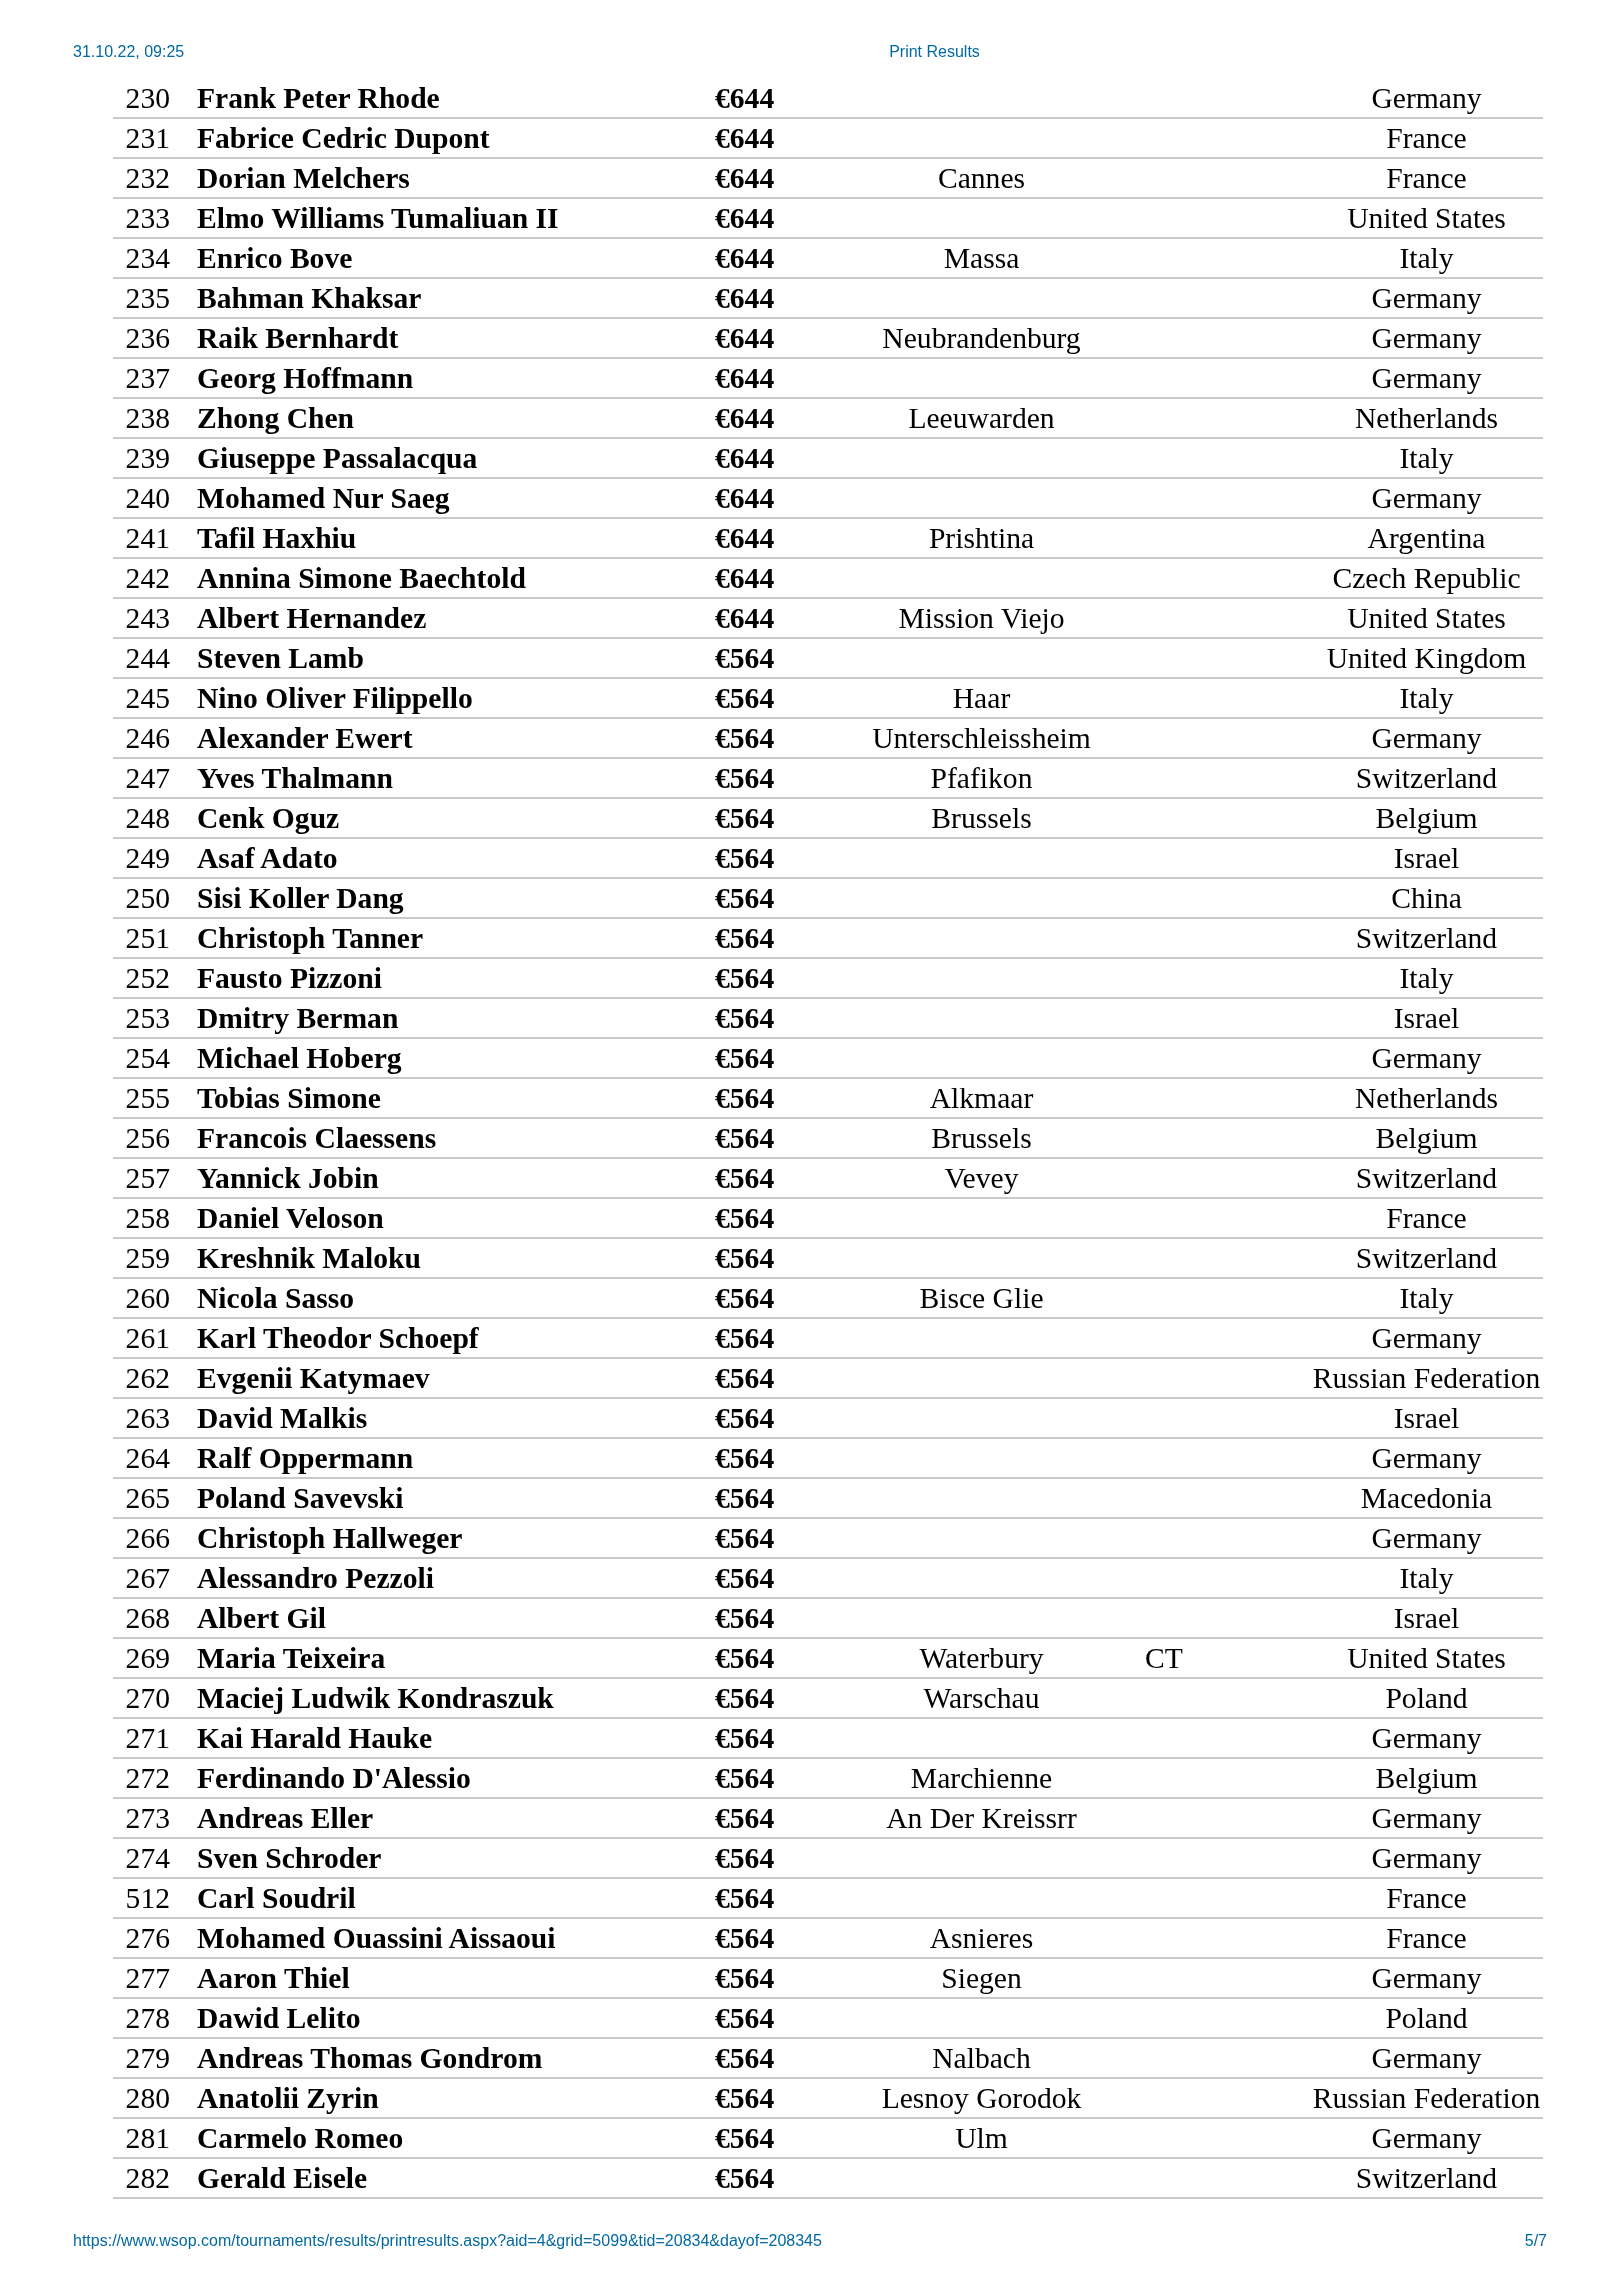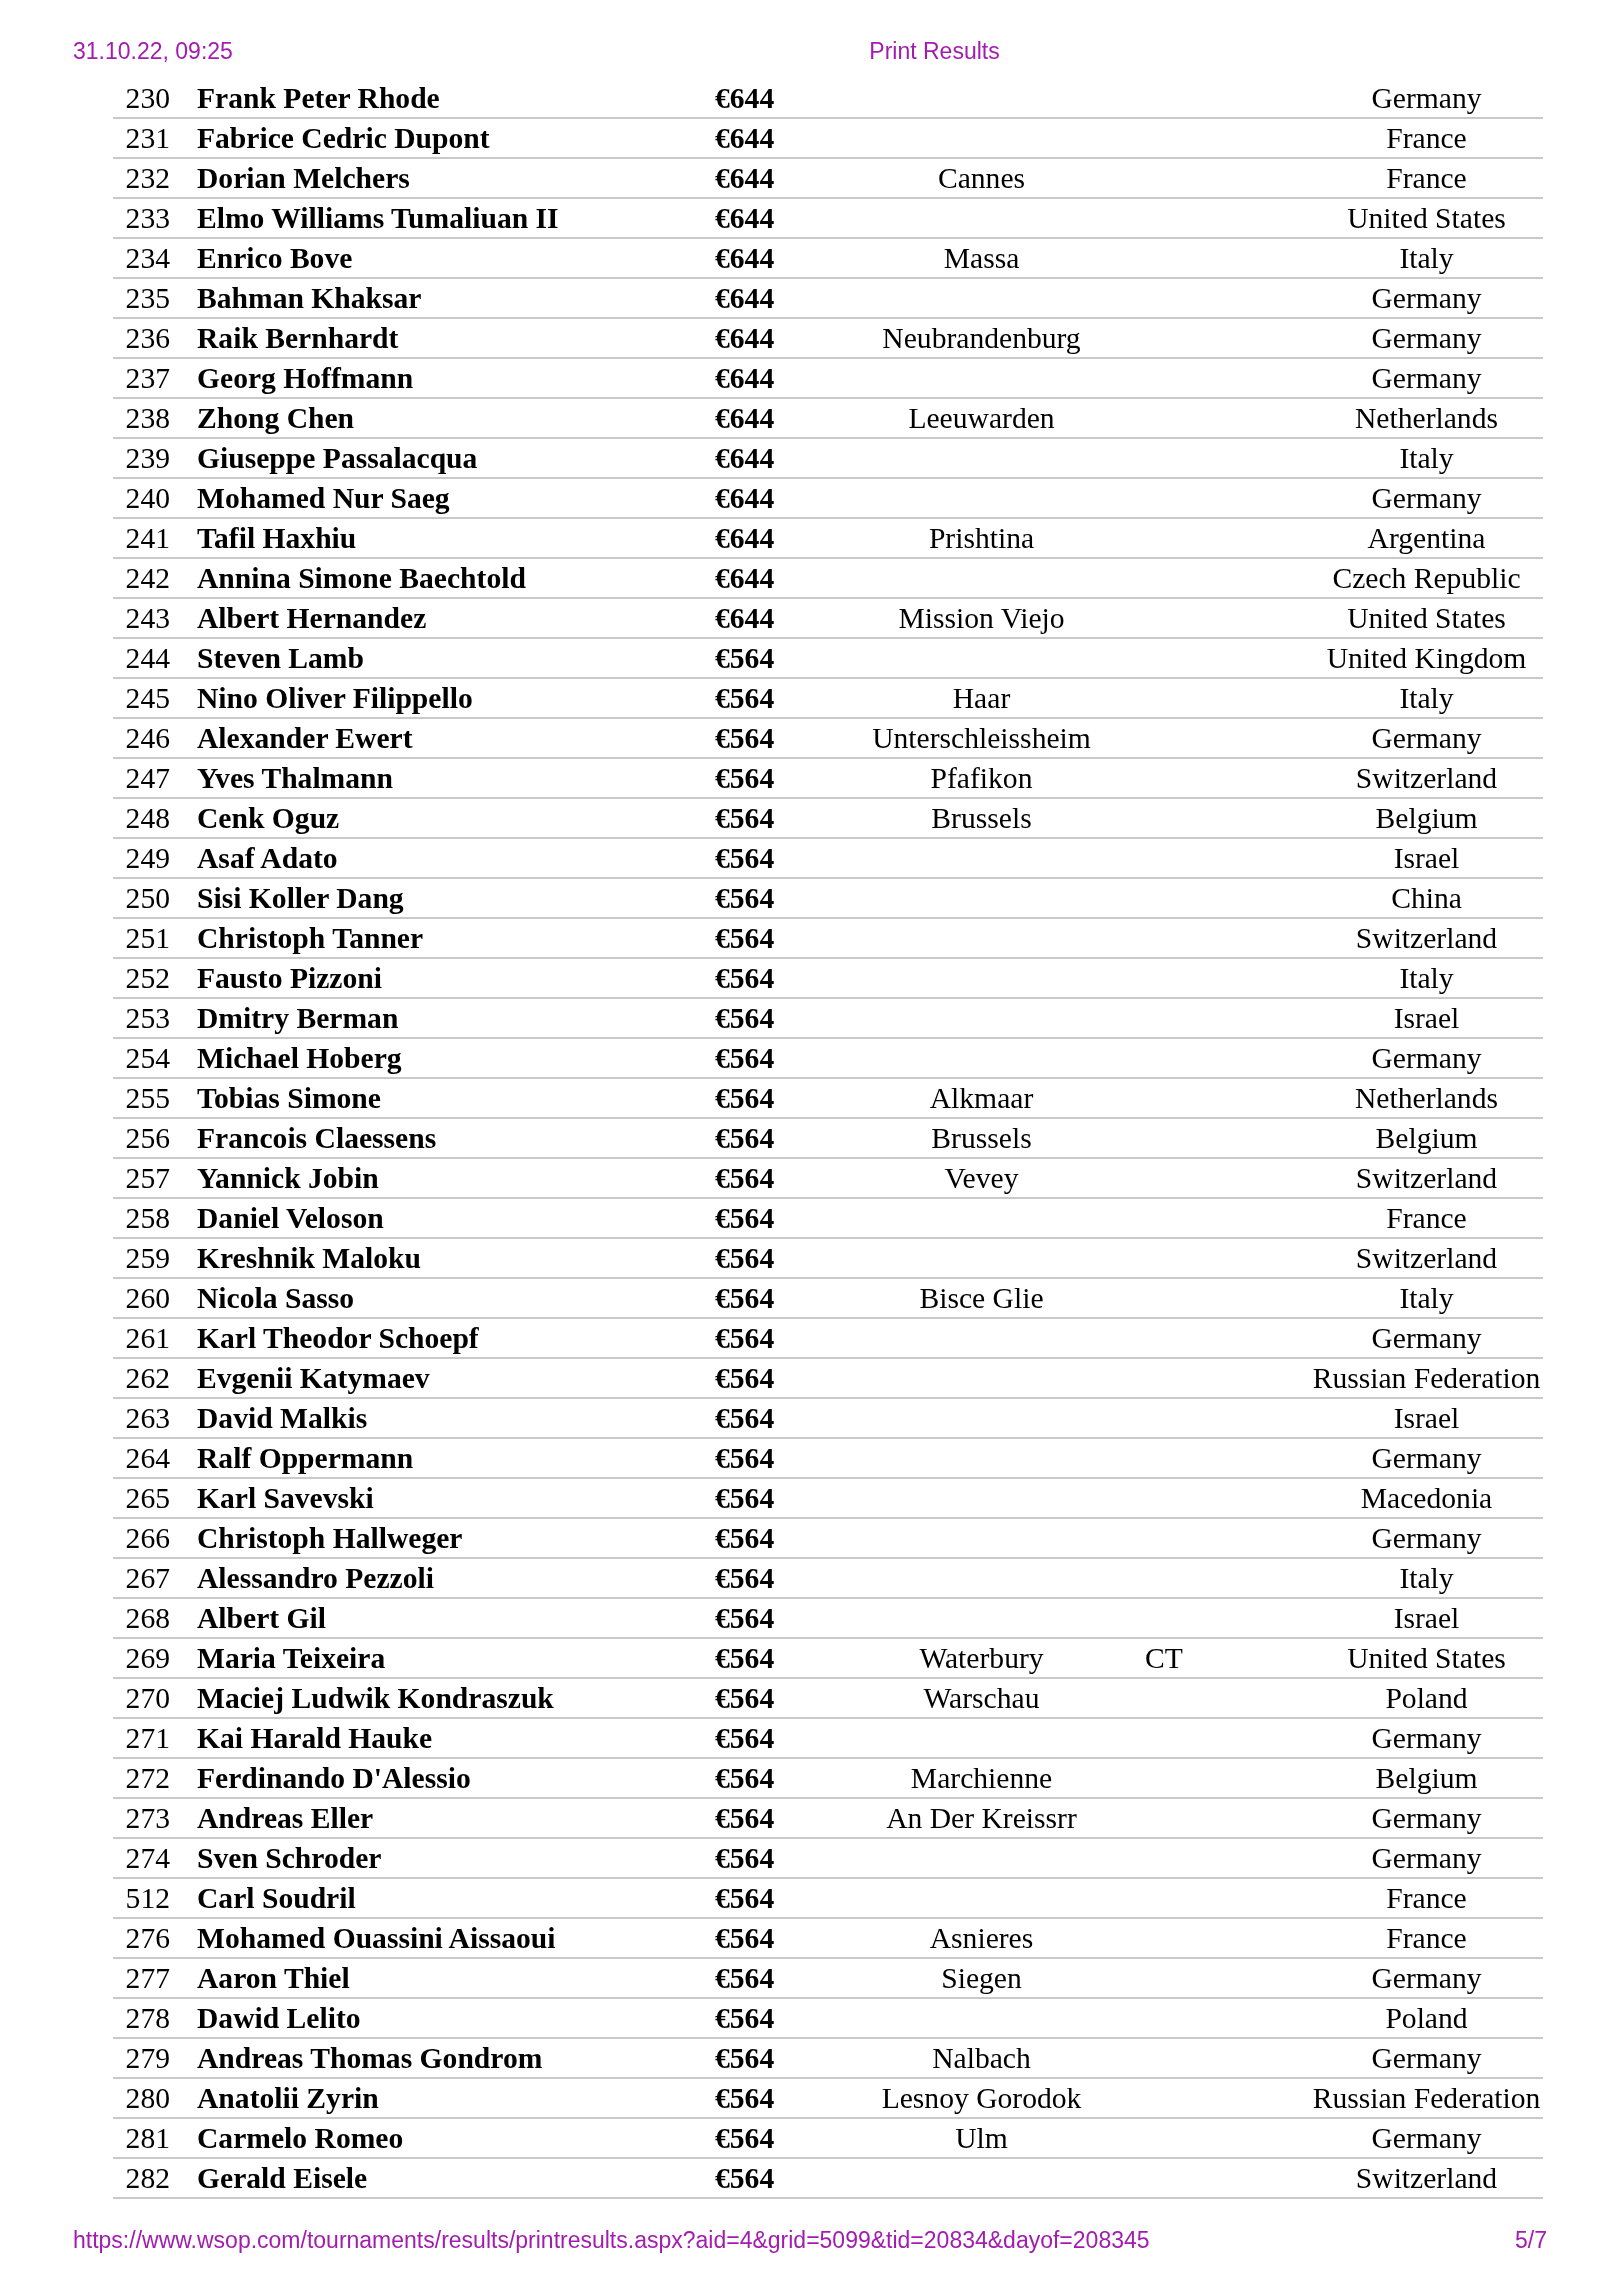--- a/index.html
+++ b/index.html
@@ -1,17 +1,17 @@
 <!DOCTYPE html>
 <html style="font-size:14.3px"><head>
 <meta charset="utf-8">
 <style>
   html, body { margin: 0; padding: 0; background: #ffffff; }
   body { width: 1620px; height: 2293px; position: relative; overflow: hidden; color: #000; }
-  .hdr, .ftr { position: absolute; font-family: "Liberation Sans", sans-serif; font-size: 23px; line-height: 25px; color: #a21caf; white-space: nowrap; }
+  .hdr, .ftr { position: absolute; font-family: "Liberation Sans", sans-serif; font-size: 16px; line-height: 25px; color: #0369a1; white-space: nowrap; }
   .hdr-date { left: 73px; top: 39px; }
   .hdr-title { left: 845px; width: 179px; top: 39px; text-align: center; }
   .ftr-url { left: 73px; top: 2228px; }
   .ftr-page { left: 1457px; width: 90px; top: 2228px; text-align: right; }
 
   .table { position: absolute; left: 113px; top: 79px; width: 1430px; }
   .row { position: relative; height: 40px; box-sizing: border-box; border-bottom: 2.7px solid #c9c9c9; font-family: "Liberation Serif", serif; font-size: 29.6px; line-height: 38px; white-space: nowrap; text-decoration: underline; }
   .row > span { position: absolute; top: 0; }
   .c-rank { left: 0; width: 57px; text-align: right; font-weight: normal; }
   .c-name { left: 84px; font-weight: bold; }
@@ -302,21 +302,21 @@
     <div class="row">
       <span class="c-rank">264</span>
       <span class="c-name">Ralf Oppermann</span>
       <span class="c-prize">€564</span>
       <span class="c-city"></span>
       <span class="c-state"></span>
       <span class="c-country">Germany</span>
     </div>
     <div class="row">
       <span class="c-rank">265</span>
-      <span class="c-name">Karl Savevski</span>
+      <span class="c-name">Poland Savevski</span>
       <span class="c-prize">€564</span>
       <span class="c-city"></span>
       <span class="c-state"></span>
       <span class="c-country">Macedonia</span>
     </div>
     <div class="row">
       <span class="c-rank">266</span>
       <span class="c-name">Christoph Hallweger</span>
       <span class="c-prize">€564</span>
       <span class="c-city"></span>

